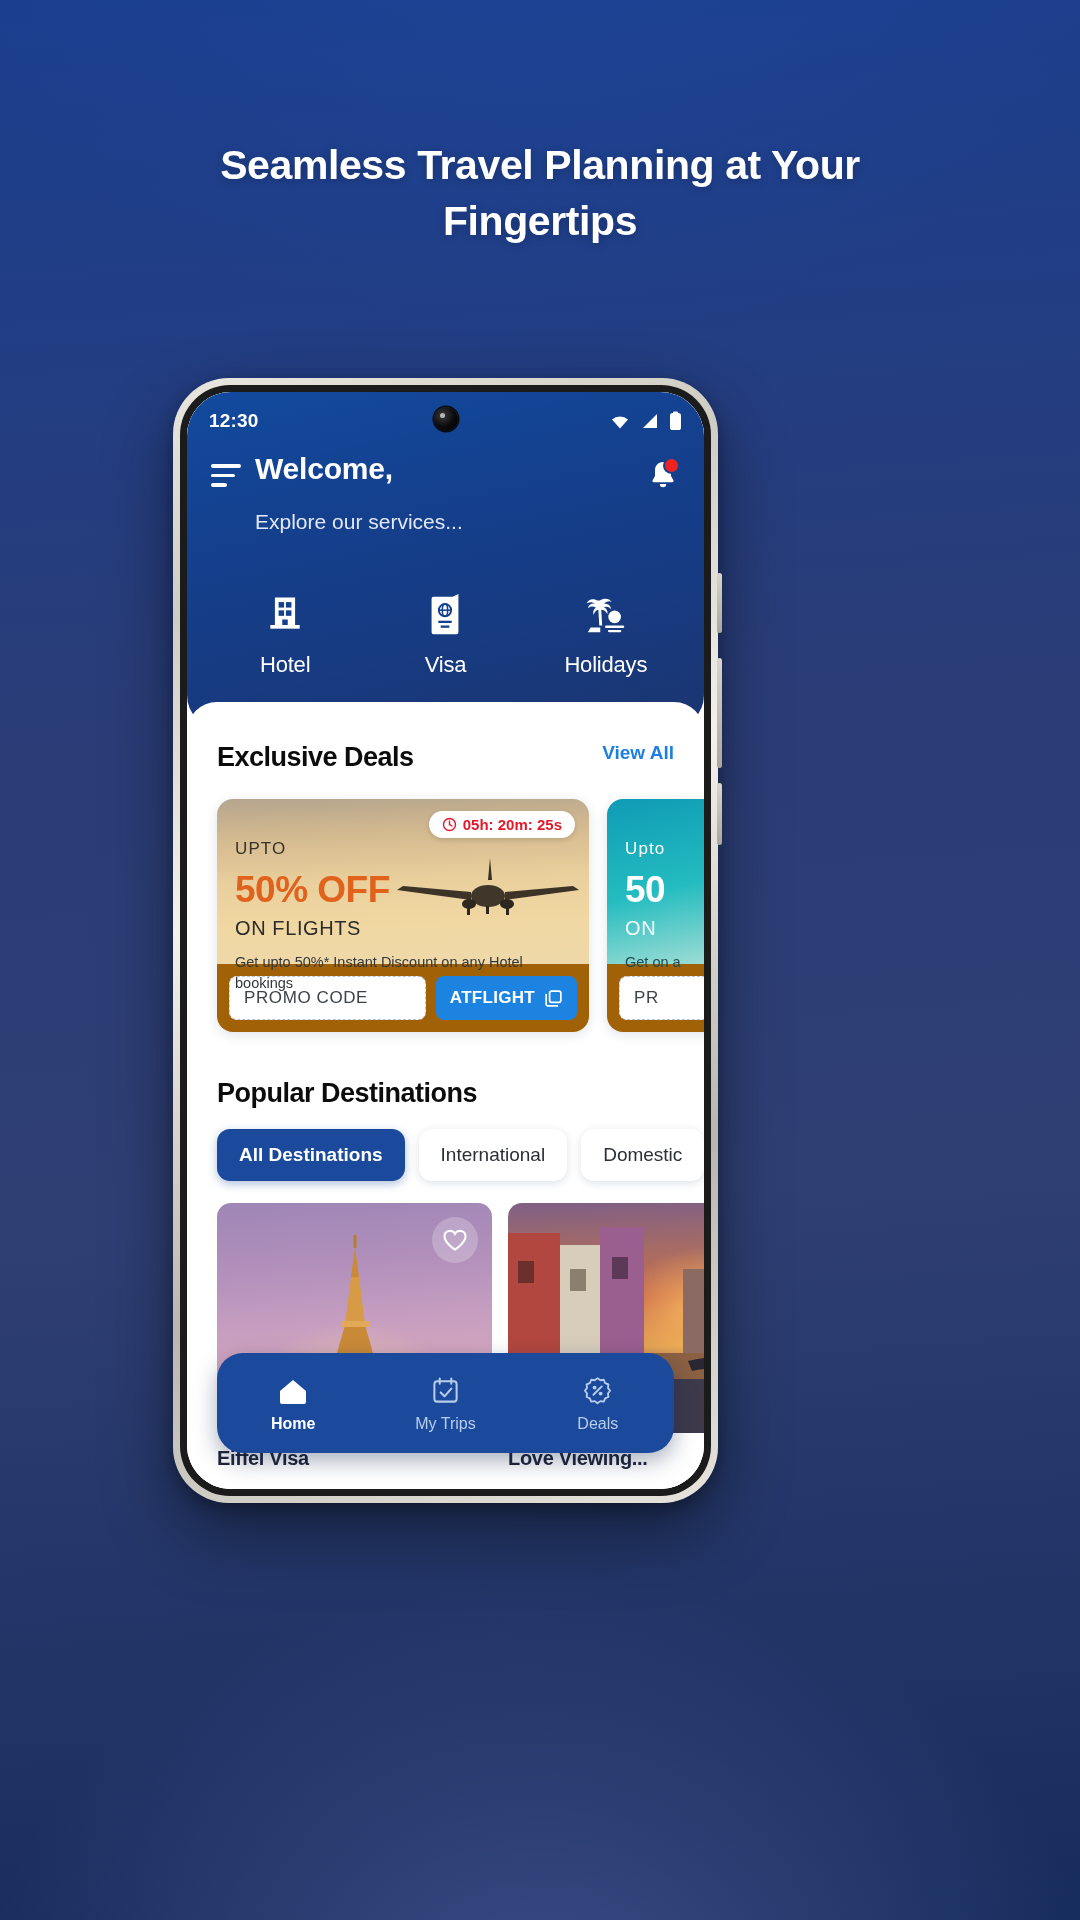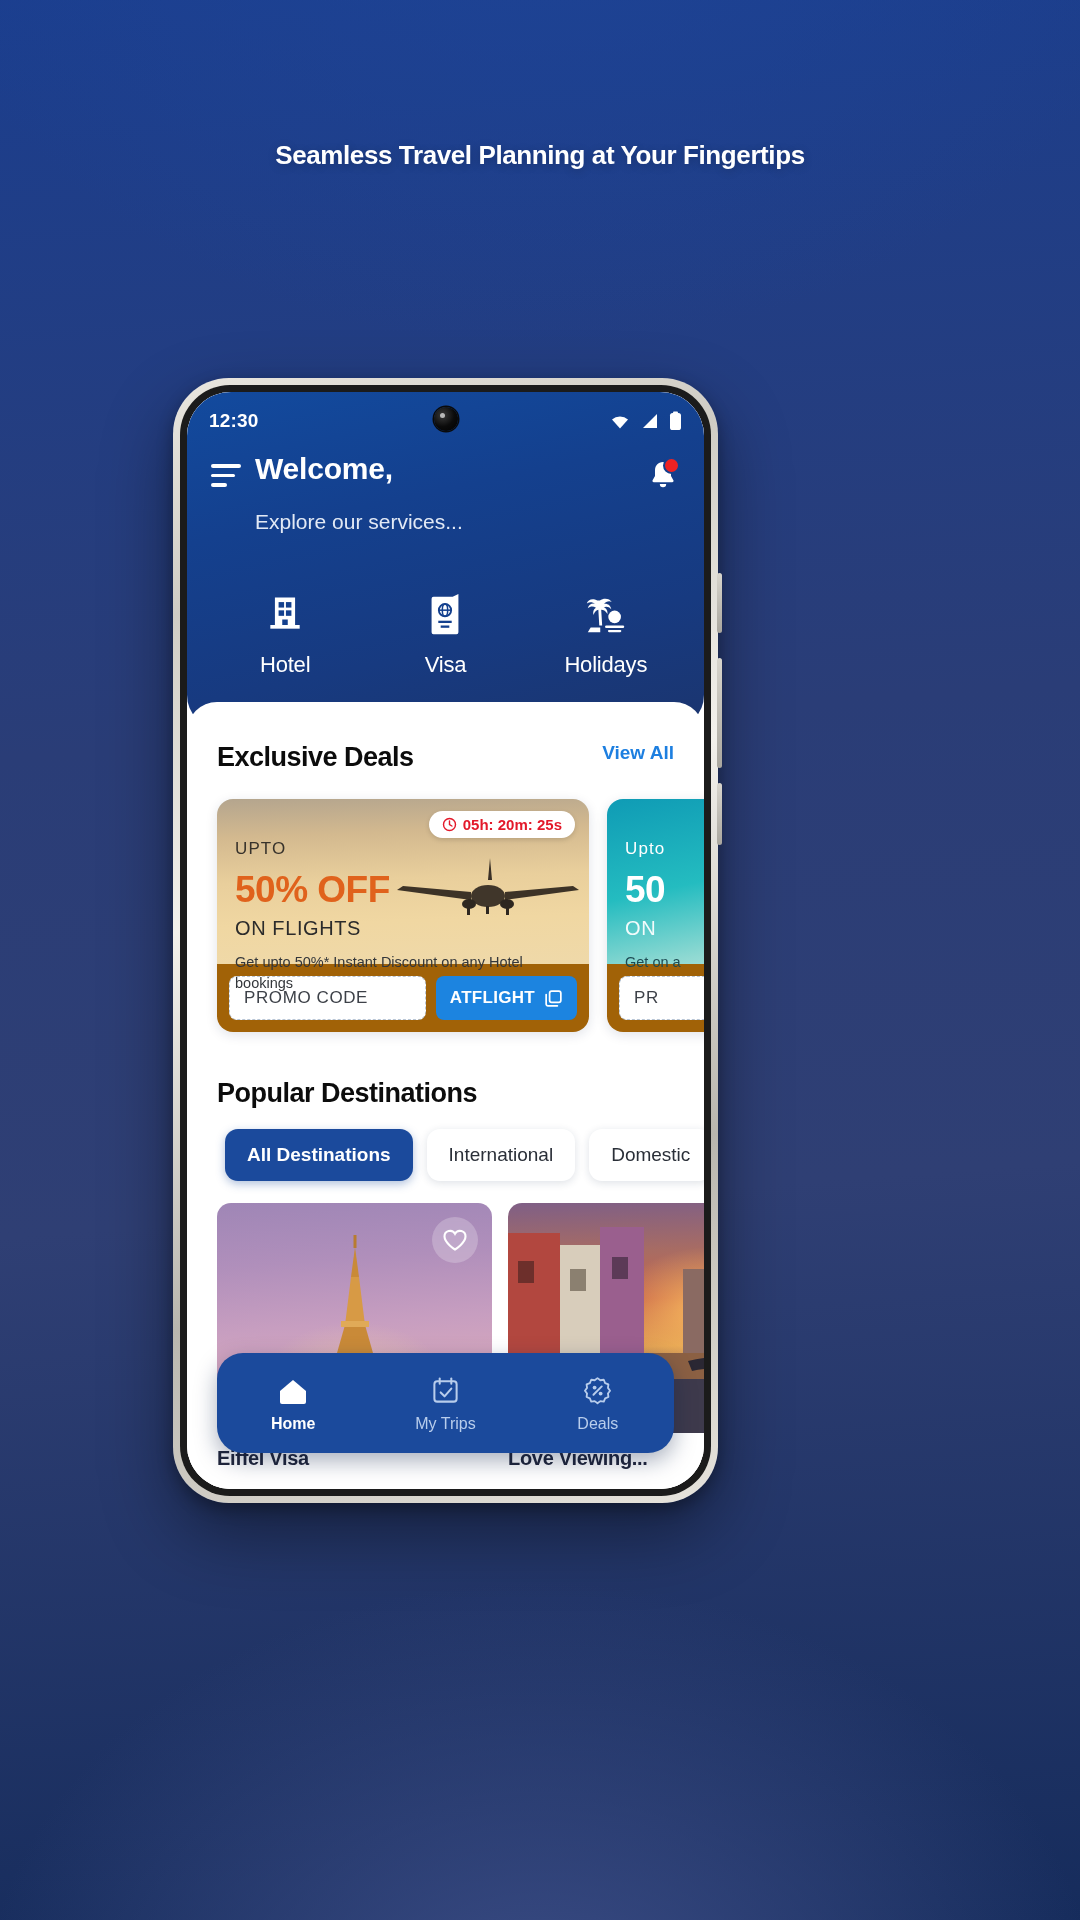--- a/index.html
+++ b/index.html
@@ -12,21 +12,21 @@
   .page-bg{
     position:absolute;inset:0;
     background:
       radial-gradient(ellipse 900px 700px at 50% 105%, #3c4d86 0%, rgba(60,77,134,0) 62%),
       radial-gradient(ellipse 1100px 900px at 50% -10%, #1e4496 0%, rgba(30,68,150,0) 60%),
       linear-gradient(176deg,#1b3e8e 0%,#2a3d77 38%,#2f3f74 62%,#162c5c 100%);
   }
   .headline{
     position:absolute;left:0;right:0;top:138px;
     text-align:center;color:#ffffff;
-    font-size:26px;font-weight:bold;line-height:1.36;
+    font-size:41px;font-weight:bold;line-height:1.36;
     letter-spacing:-0.4px;
     padding:0 140px;box-sizing:border-box;
     text-shadow:0 2px 10px rgba(0,0,0,.22);
   }
 
   
   .phone{
     position:absolute;left:173px;top:378px;
     width:545px;height:1125px;
     border-radius:56px;
@@ -113,21 +113,21 @@
   .d-on{font-size:20px;letter-spacing:.6px;color:#2b2b2b;margin-top:9px;}
   .deal2 .d-on{color:#f2fbfb;}
   .d-desc{font-size:14.5px;color:#33363a;margin-top:12px;line-height:1.45;}
   .deal2 .d-desc{color:#1d4a52;}
   .promo{display:flex;align-items:flex-end;gap:10px;padding:12px;background:#a16207;}
   .promo-box{flex:1;border:1.6px dashed #b9c6d6;border-radius:8px;background:#fff;
     padding:11px 14px;font-size:17px;color:#3d4148;letter-spacing:.6px;}
   .promo-btn{background:#1c84e0;color:#fff;border-radius:8px;padding:12px 14px;
     font-size:17px;font-weight:bold;letter-spacing:.3px;display:flex;align-items:center;gap:9px;}
 
-  .tabs{display:flex;gap:14px;padding:20px 0 0 38px;}
+  .tabs{display:flex;gap:14px;padding:20px 0 0 30px;}
   .tab{border-radius:13px;padding:15px 22px;font-size:19px;background:#fff;color:#2a2f38;
     box-shadow:0 2px 9px rgba(20,40,80,.14);white-space:nowrap;}
   .tab.active{background:#1b4a9c;color:#fff;font-weight:bold;box-shadow:0 3px 10px rgba(27,74,156,.35);}
 
   .dest-row{display:flex;gap:16px;padding:22px 0 0 30px;}
   .dest{flex:0 0 auto;width:275px;}
   .dest-img{position:relative;height:230px;border-radius:14px;overflow:hidden;}
   .d-eiffel{background:
       radial-gradient(ellipse 150px 120px at 50% 88%, rgba(255,225,160,.55) 0%, rgba(255,225,160,0) 70%),
       linear-gradient(176deg,#9f86b6 0%,#b08fbb 26%,#c79ec0 52%,#d7a8bd 74%,#6a4e7a 100%);}

